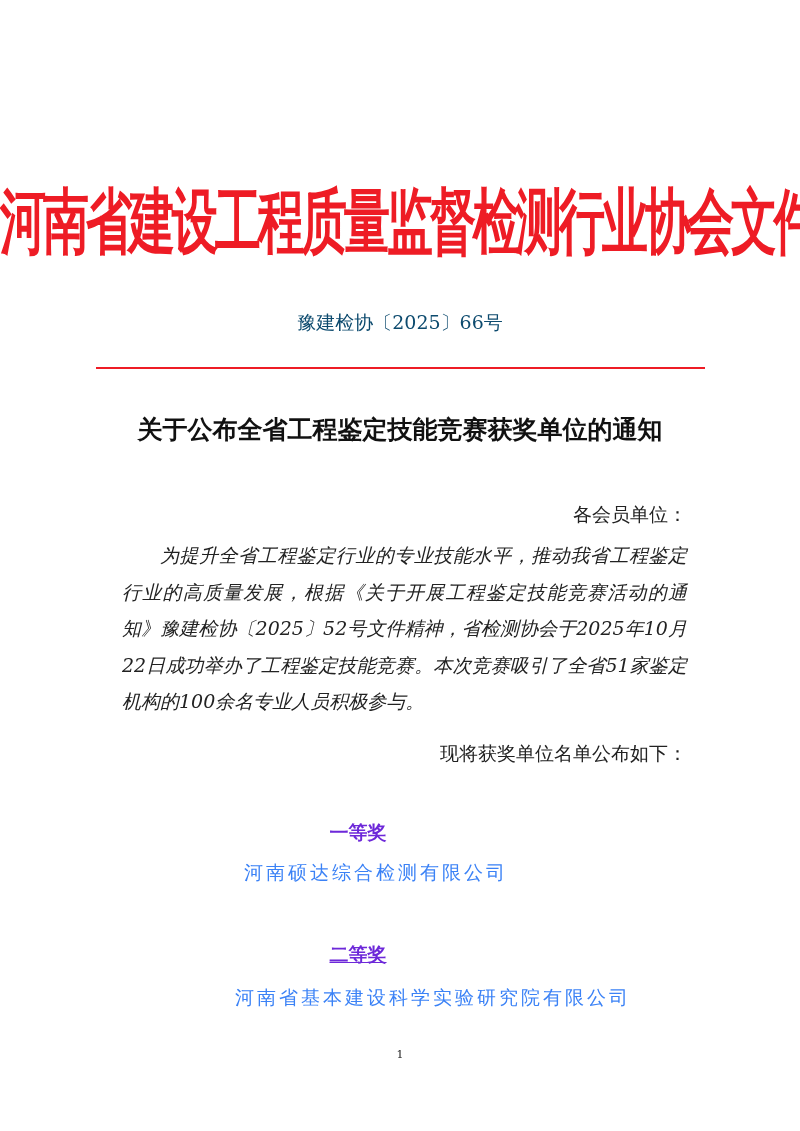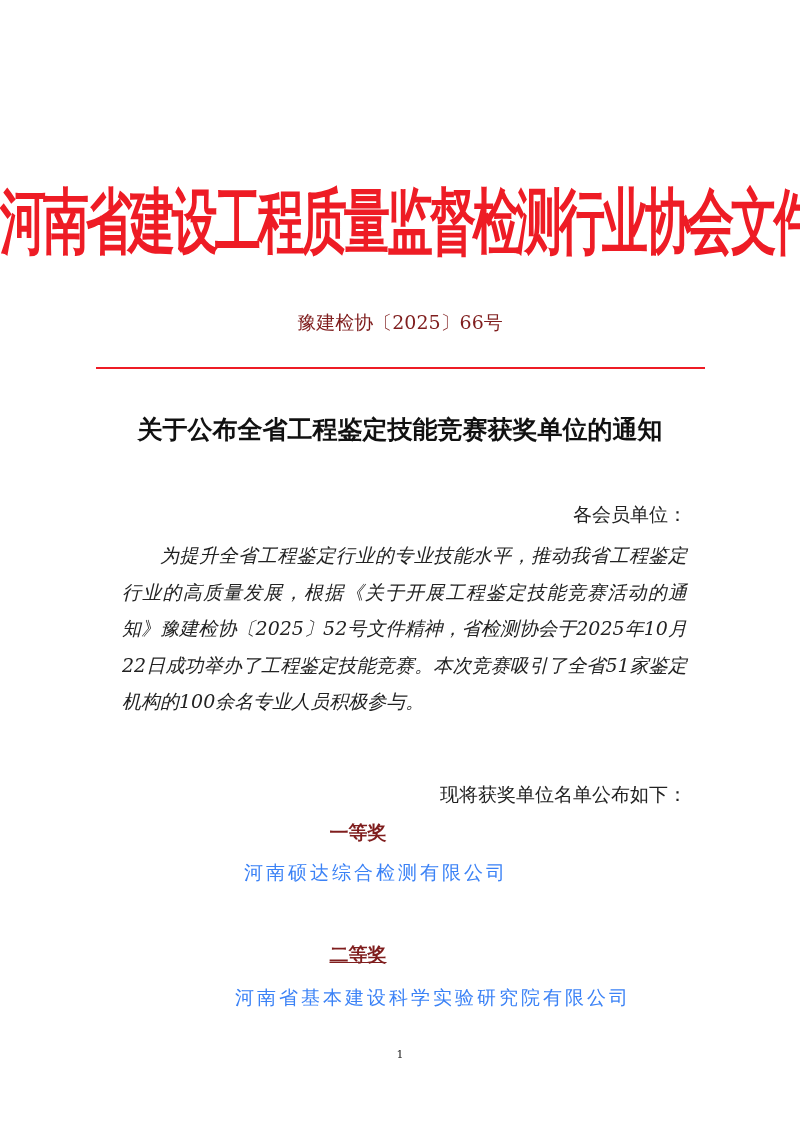--- a/index.html
+++ b/index.html
@@ -1,26 +1,26 @@
 <!DOCTYPE html>
 <html><head>
 <meta charset="utf-8">
 <style>
   html, body { margin: 0; padding: 0; background: #ffffff; }
   body { width: 800px; height: 1131px; position: relative; overflow: hidden; font-family: "DejaVu Serif", serif; color: #1a1a1a; }
   .abs { position: absolute; text-align: right; }
   .header-title { left: 0; width: 800px; top: 186px; text-align: center; color: #ee1c25; font-family: "DejaVu Serif", serif; font-weight: bold; font-size: 46px; letter-spacing: -3px; transform: scaleY(1.55); transform-origin: center top; white-space: nowrap; line-height: 46px; }
-  .doc-number { left: 0; width: 800px; top: 310px; text-align: center; font-size: 19px; line-height: 24px; color: #7f1d1d; }
+  .doc-number { left: 0; width: 800px; top: 310px; text-align: center; font-size: 19px; line-height: 24px; color: #0c4a6e; }
   .red-rule { left: 96px; width: 609px; top: 367px; height: 2px; background: #ee1c25; }
   .notice-title { left: 0; width: 800px; top: 410px; text-align: center; font-size: 25px; font-weight: bold; line-height: 40px; white-space: nowrap; color: #111; letter-spacing: 0px; }
   .body { left: 122px; width: 565px; font-size: 19px; line-height: 36.5px; color: #222; }
   .salutation { top: 496px; }
   .para { top: 537px; text-indent: 38px; text-align: justify; font-style: italic; }
-  .para2 { top: 776px; text-indent: 38px; }
-  .award-title { left: 0; width: 716px; text-align: center; font-size: 19px; font-weight: bold; line-height: 28px; color: #7f1d1d; }
+  .para2 { top: 735px; text-indent: 38px; }
+  .award-title { left: 0; width: 716px; text-align: center; font-size: 19px; font-weight: bold; line-height: 28px; color: #6d28d9; }
   .award1 { top: 818px; }
   .award2 { top: 940px; text-decoration: underline; }
   .winner { font-size: 19px; line-height: 28px; color: #3b82f6; white-space: nowrap; letter-spacing: 3px; }
   .winner1 { left: 244px; top: 858px; }
   .winner2 { left: 235px; top: 983px; }
   .page-num { left: 0; width: 800px; top: 1048px; text-align: center; font-size: 11px; color: #222; }
 </style>
 </head>
 <body>
 

